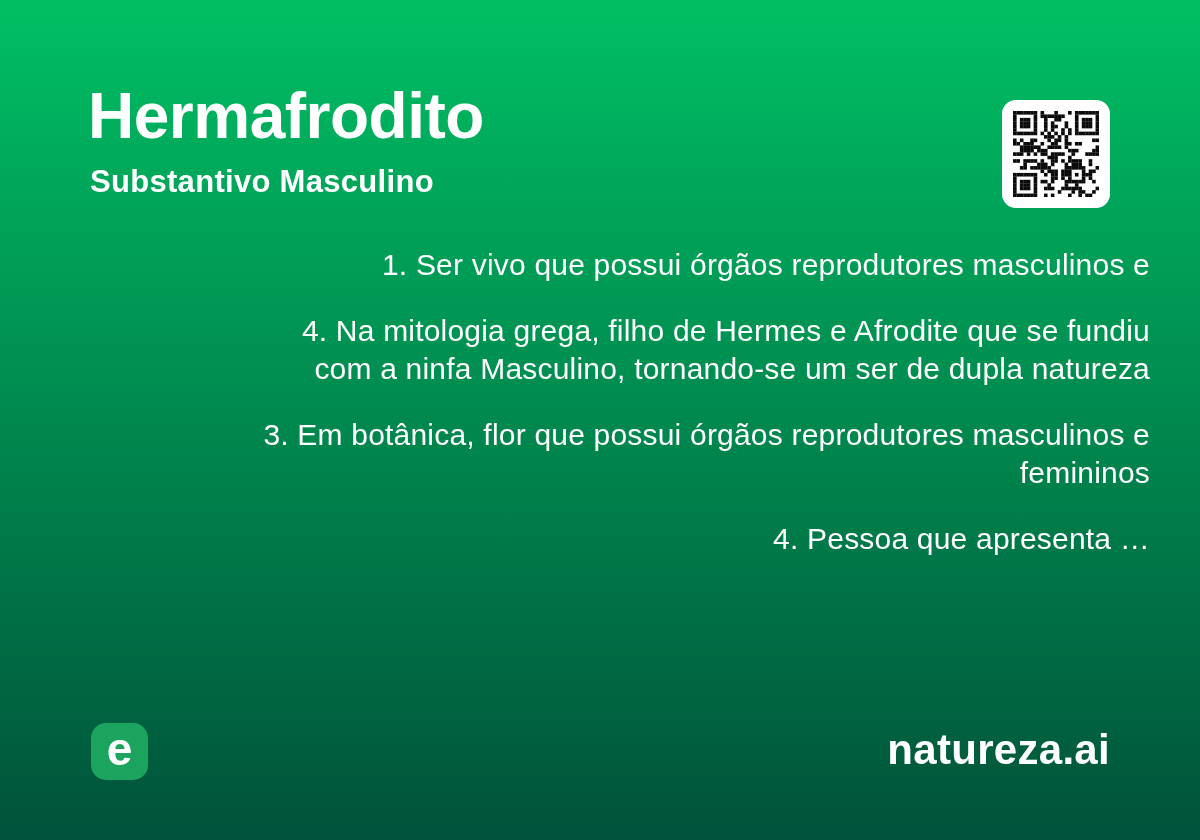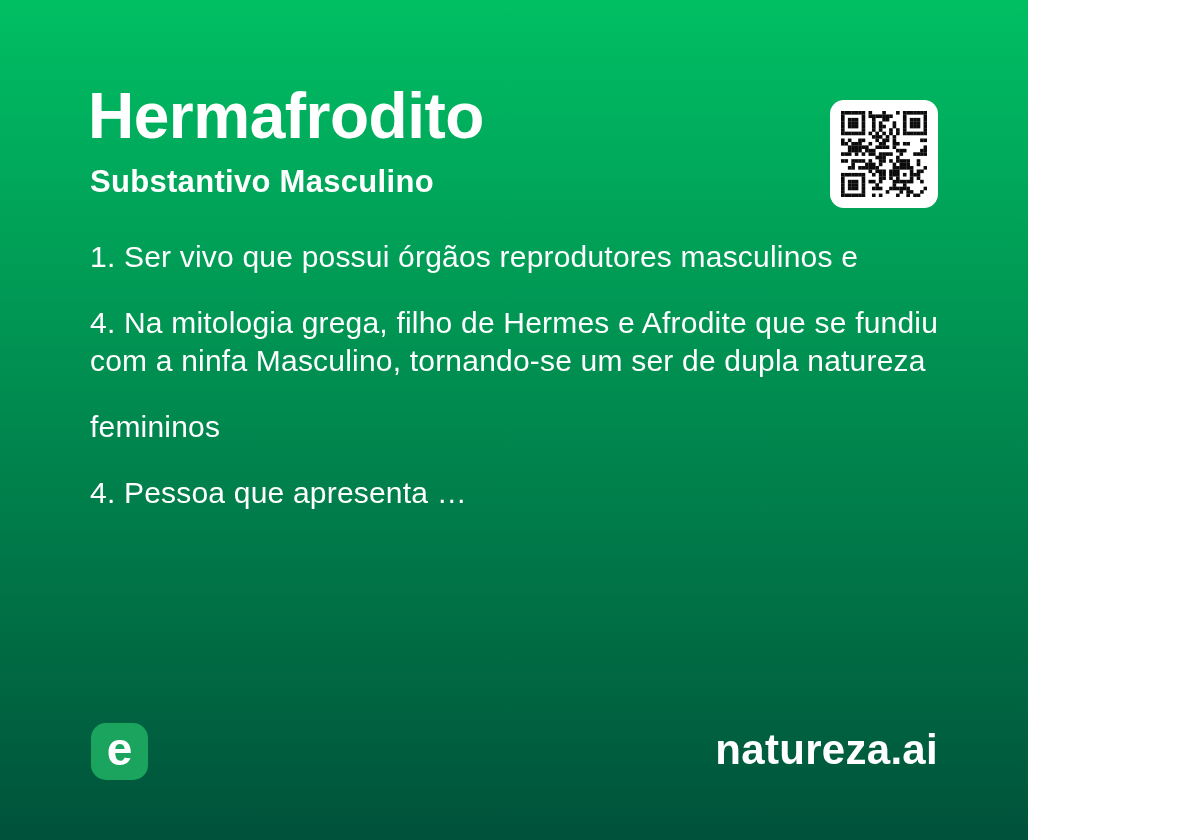--- a/index.html
+++ b/index.html
@@ -3,21 +3,21 @@
 <meta charset="utf-8">
 <style>
   * { margin: 0; padding: 0; box-sizing: border-box; }
   html, body { width: 1200px; height: 840px; }
   body {
     font-family: "Liberation Sans", "DejaVu Sans", sans-serif;
     overflow: hidden;
   }
   .card {
     position: relative;
-    width: 1028px;
+    width: 1200px;
     height: 840px;
     background: linear-gradient(180deg, var(--g-top, #00BF63) 0%, var(--g-bottom, #00523A) 100%);
     color: var(--text, #FFFFFF);
   }
   .title {
     position: absolute;
     left: 88px;
     top: 84px;
     font-size: 64px;
     font-weight: 800;
@@ -39,22 +39,23 @@
     width: 108px;
     height: 108px;
     background: #ffffff;
     border-radius: 14px;
     padding: 11px;
   }
   .qr svg { width: 100%; height: 100%; display: block; }
   .definitions {
     position: absolute;
     left: 90px;
-    top: 238px;
+    top: 246px;
     right: 50px;
+    text-align: right;
   }
   .def {
     margin-bottom: 28px;
     font-size: 30px;
     line-height: 38px;
     letter-spacing: 0.2px;
     font-weight: 400;
   }
   .def .line { display: block; }
   .logo-tile {
@@ -400,20 +401,21 @@
 
   <main class="definitions">
     <p class="def">
       <span class="line">1. Ser vivo que possui órgãos reprodutores masculinos e</span>
     </p>
     <p class="def">
       <span class="line">4. Na mitologia grega, filho de Hermes e Afrodite que se fundiu</span>
       <span class="line">com a ninfa Masculino, tornando-se um ser de dupla natureza</span>
     </p>
     <p class="def">
+      <span class="line">3. Em botânica, flor que possui órgãos reprodutores masculinos e</span>
       <span class="line">femininos</span>
     </p>
     <p class="def">
       <span class="line">4. Pessoa que apresenta …</span>
     </p>
   </main>
 
   <div class="logo-tile">
     <span class="letter">e</span>
   </div>

